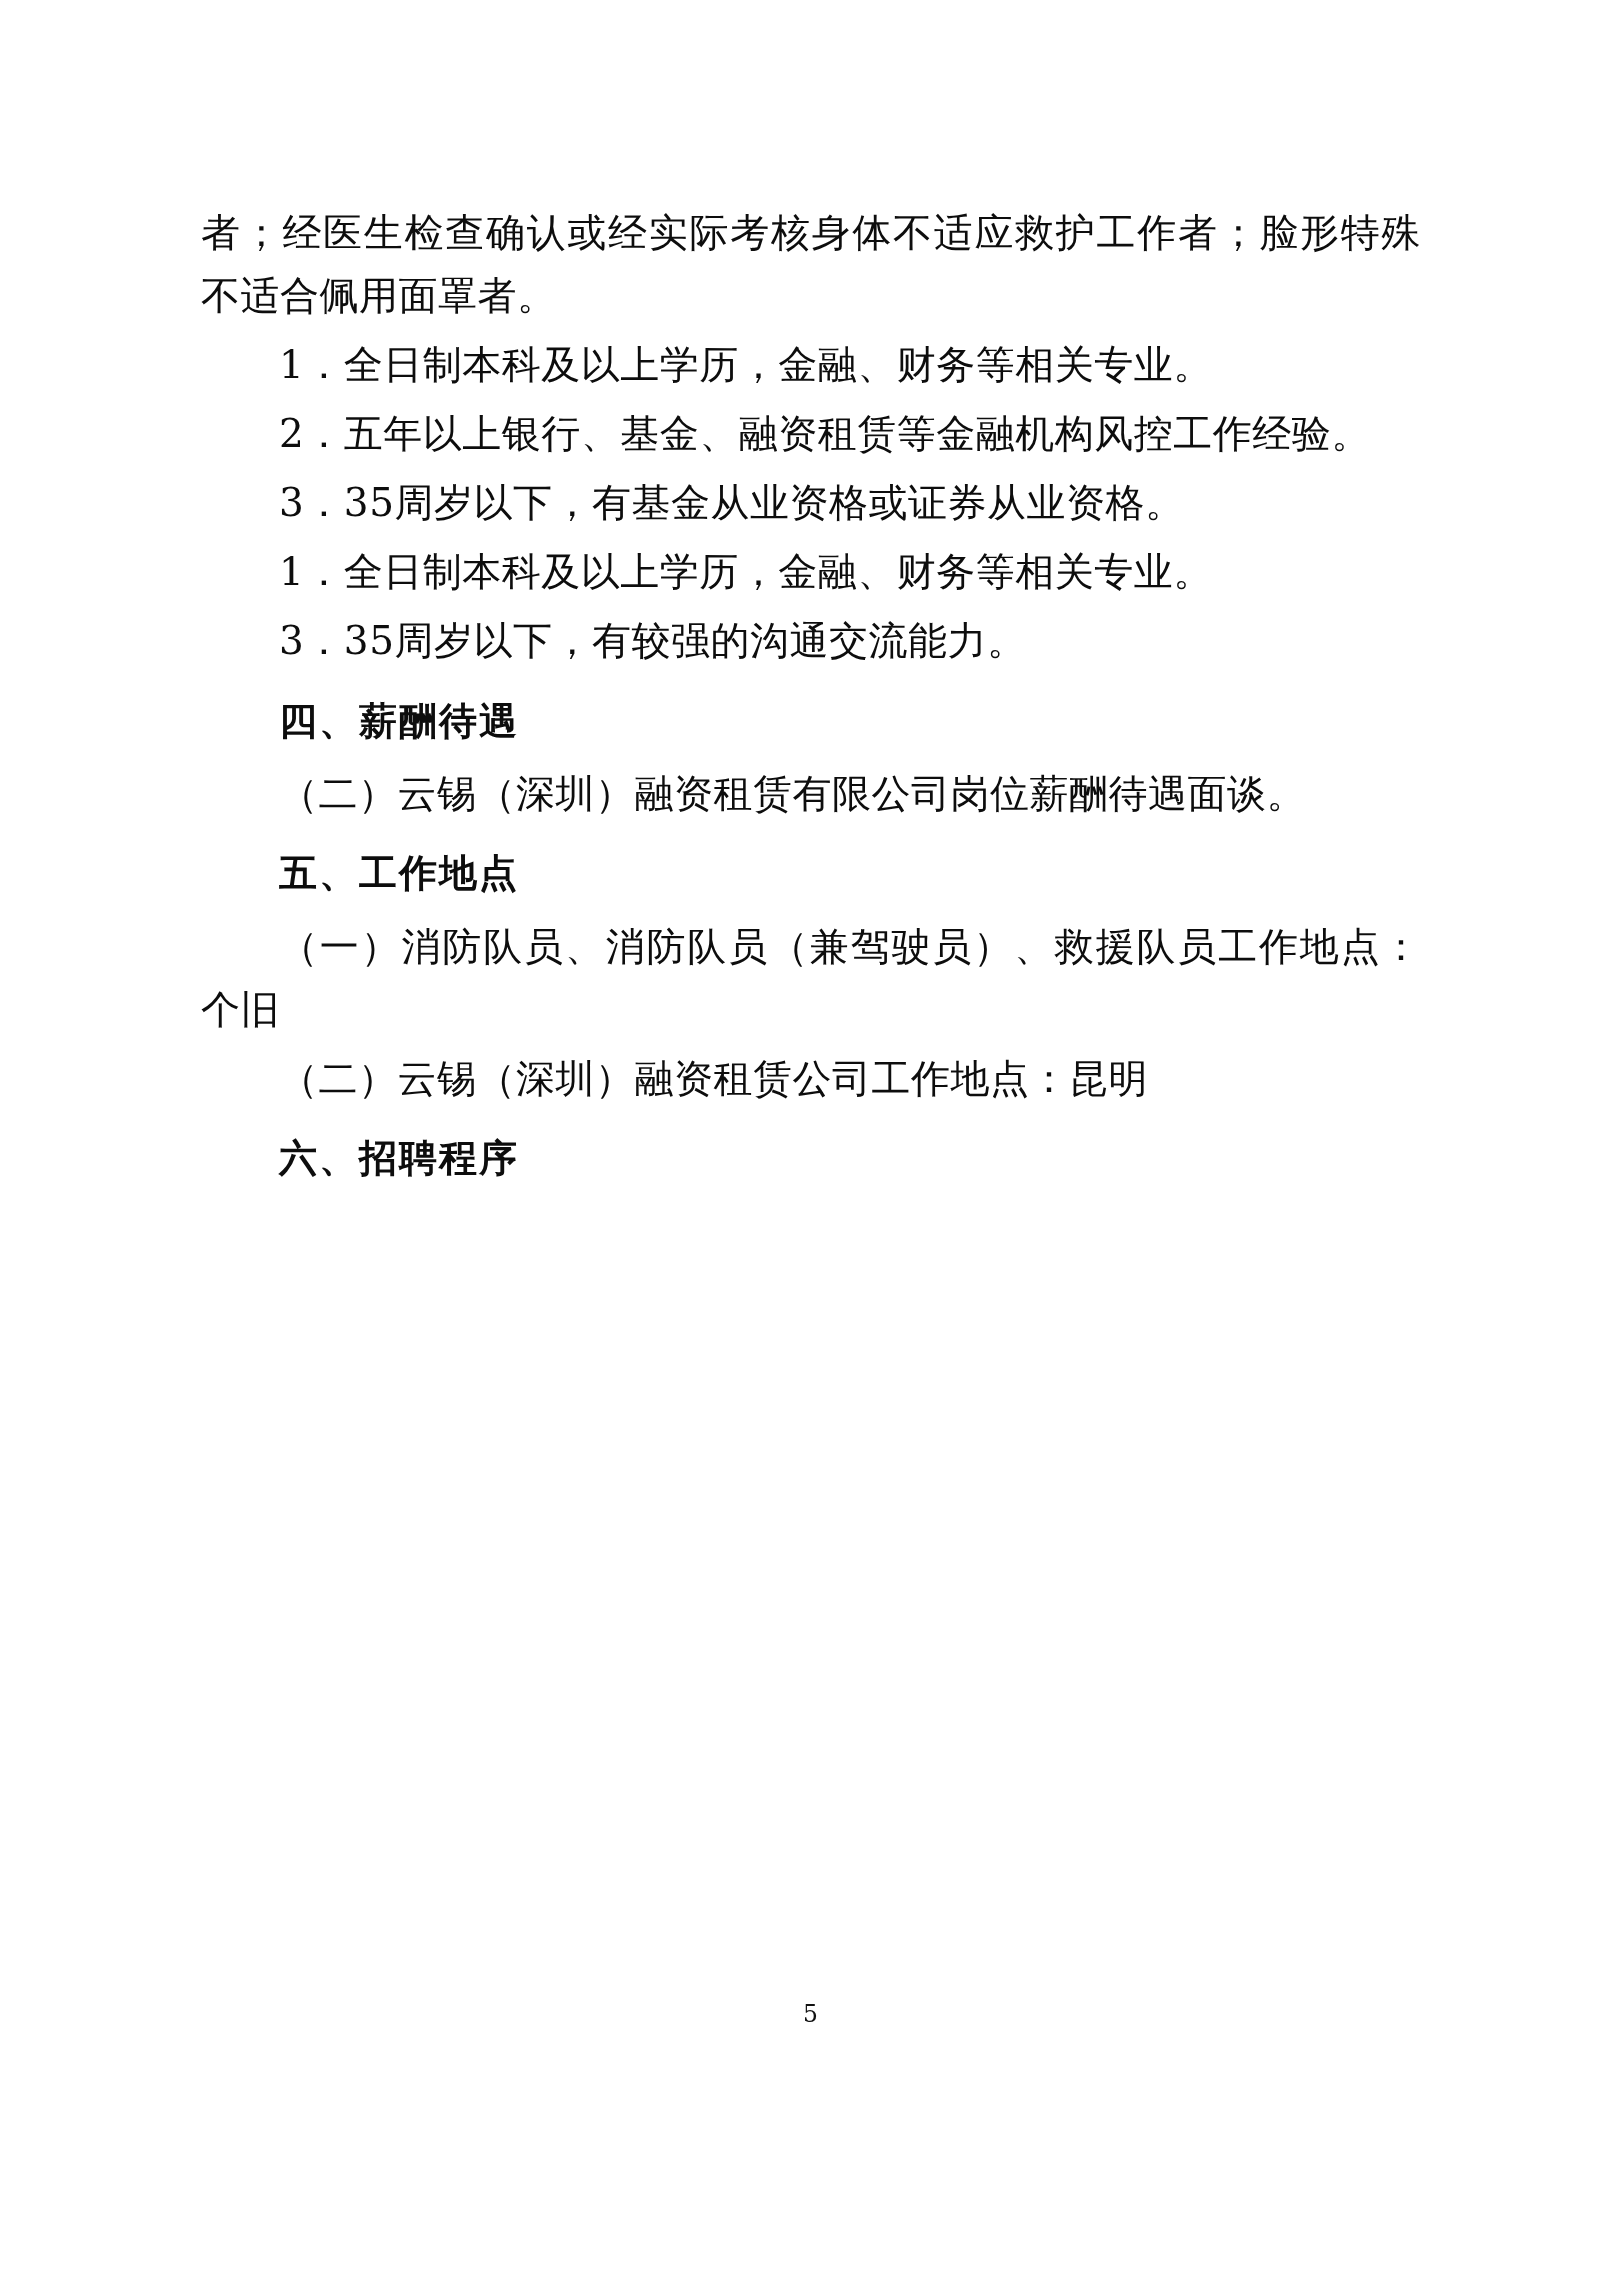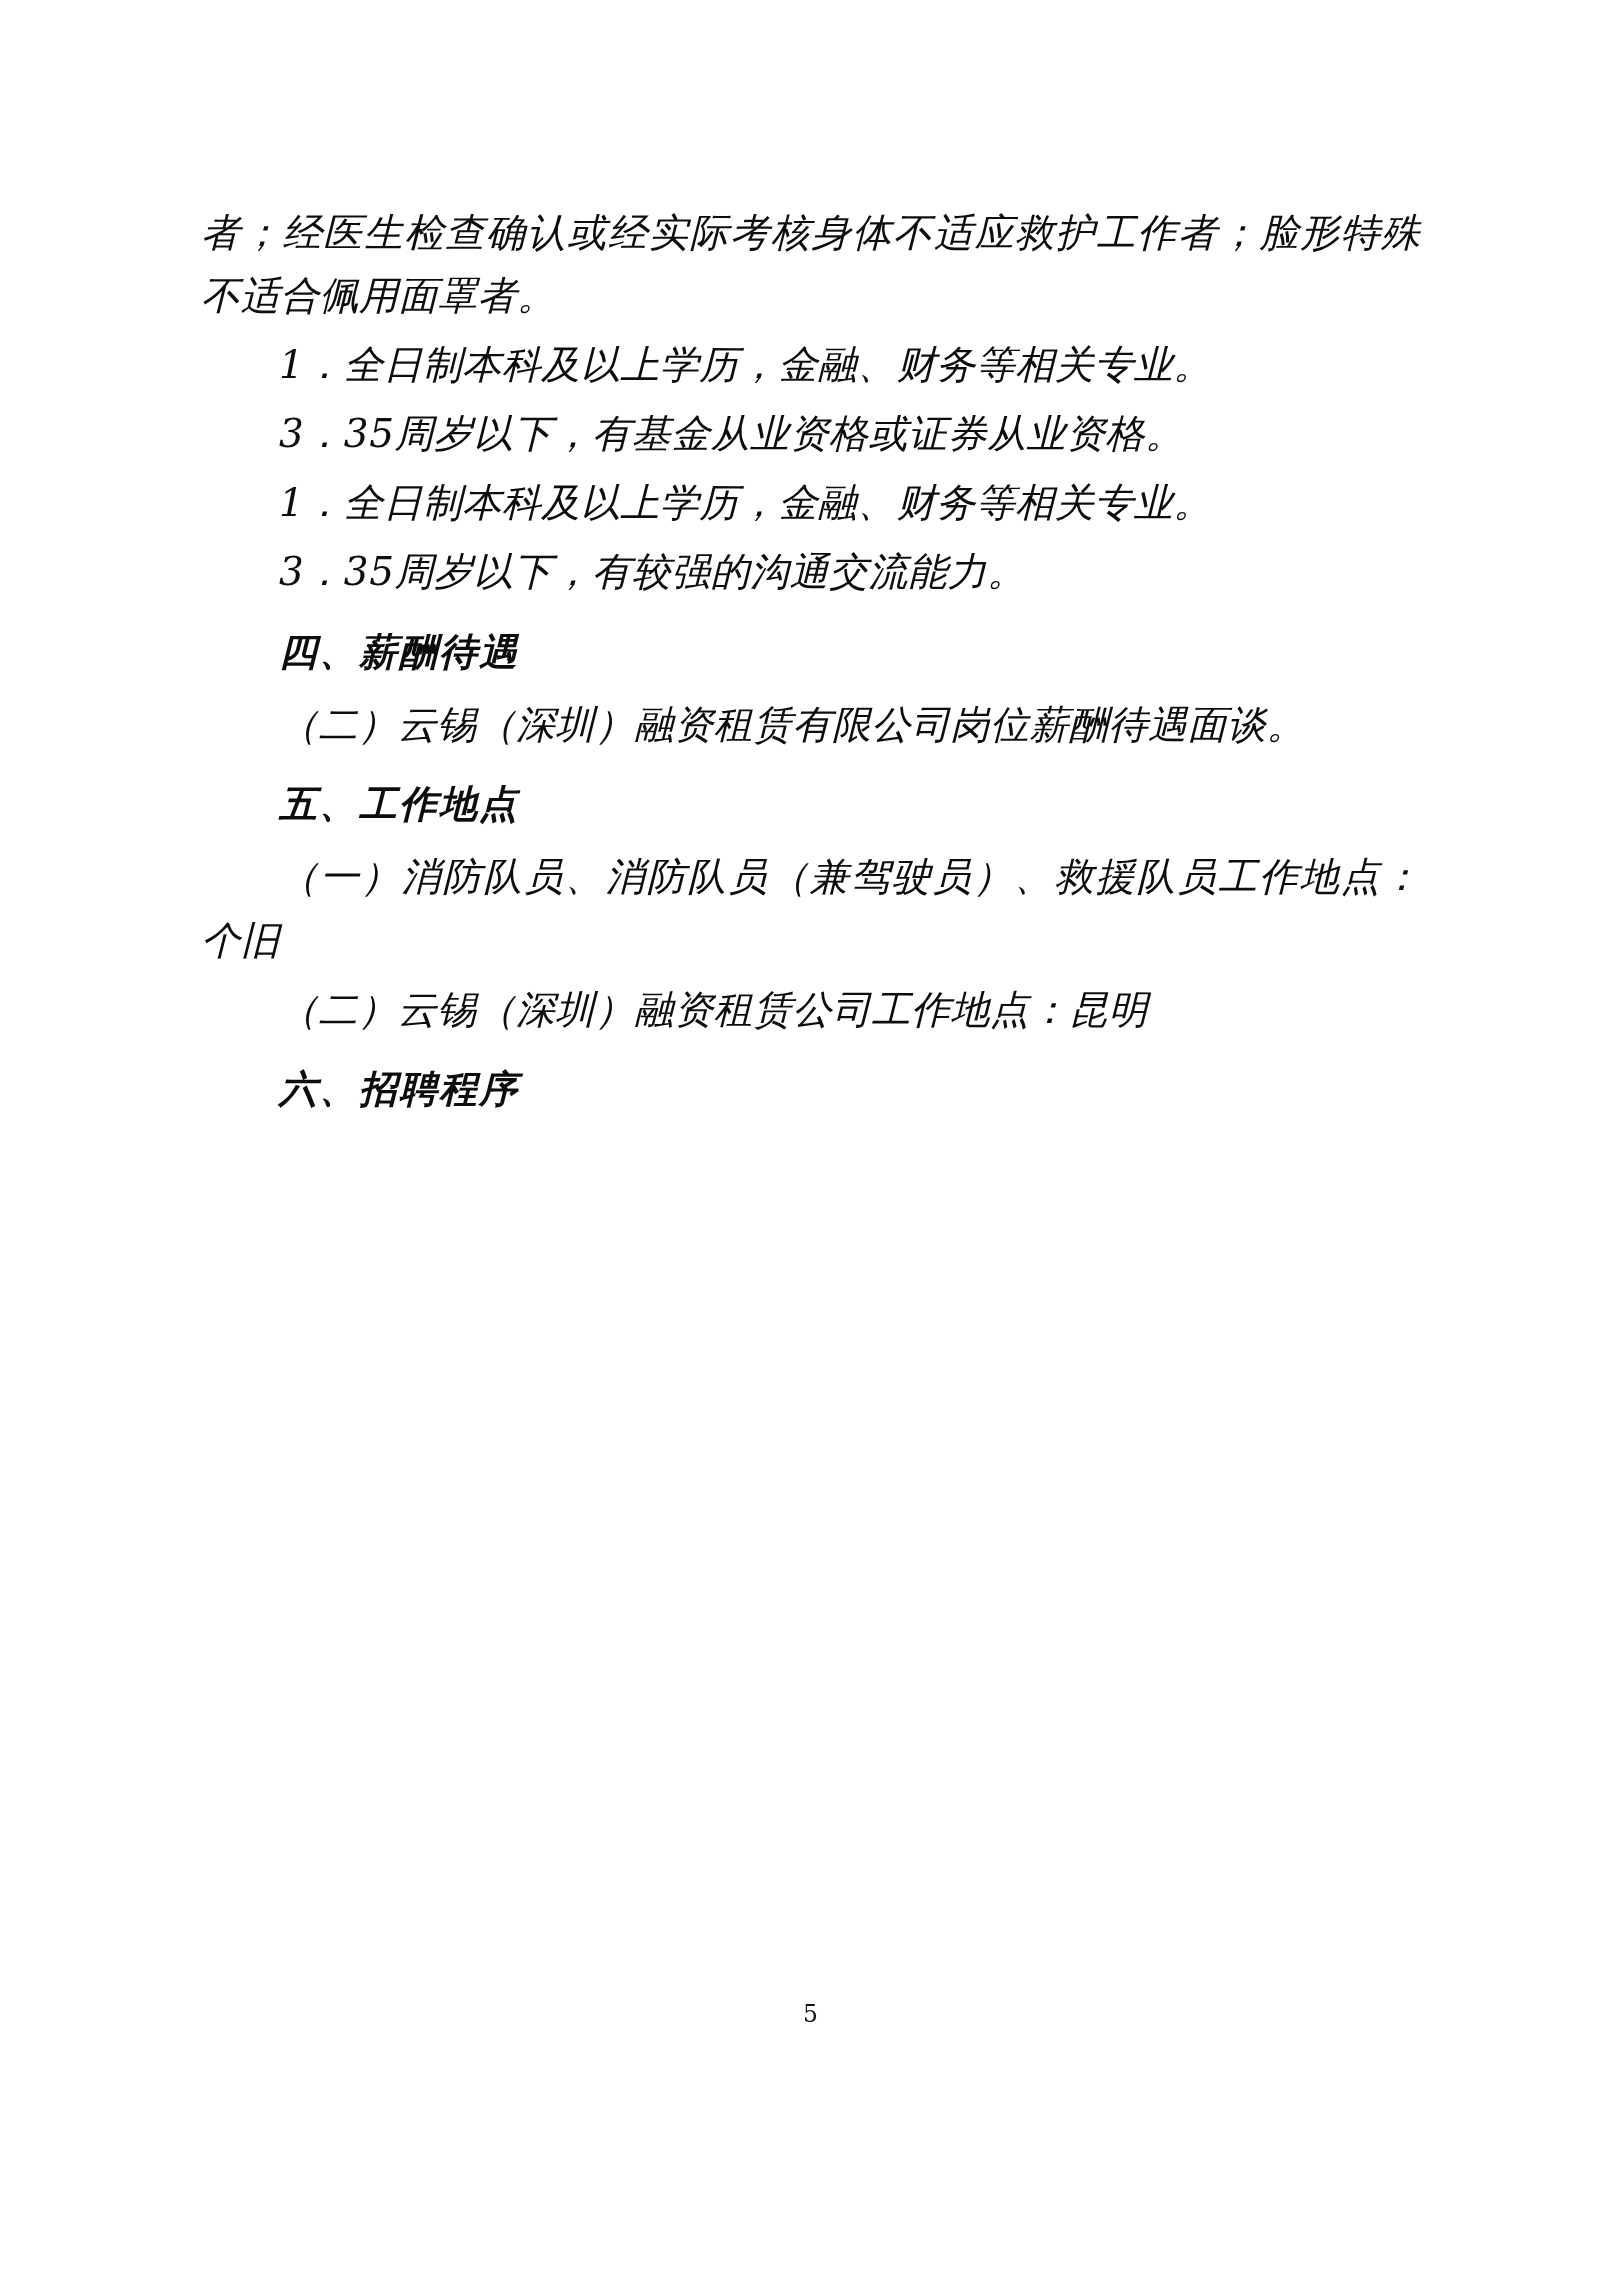--- a/index.html
+++ b/index.html
@@ -15,21 +15,20 @@
     box-sizing: border-box;
     font-family: "DejaVu Serif", "Liberation Serif", serif;
     color: #0d0d0d;
     overflow: hidden;
   }
   .content {
     position: absolute;
     left: 201px;
     top: 201px;
     width: 1220px;
-    font-style: italic;
   }
   p {
     margin: 0 0 5.9px 0;
     font-size: 39px;
     line-height: 1.62;
     letter-spacing: 0.5px;
     text-align: justify;
     text-justify: inter-ideograph;
     font-weight: 400;
   }
@@ -58,20 +57,21 @@
 </style>
 </head>
 <body>
 
 <div class="page">
   <div class="content">
 
     <p class="body">者；经医生检查确认或经实际考核身体不适应救护工作者；脸形特殊不适合佩用面罩者。</p>
 
     <p class="indent">1．全日制本科及以上学历，金融、财务等相关专业。</p>
+    <p class="indent">2．五年以上银行、基金、融资租赁等金融机构风控工作经验。</p>
     <p class="indent">3．35周岁以下，有基金从业资格或证券从业资格。</p>
 
     <p class="indent">1．全日制本科及以上学历，金融、财务等相关专业。</p>
     <p class="indent">3．35周岁以下，有较强的沟通交流能力。</p>
 
     <p class="heading">四、薪酬待遇</p>
     <p class="indent">（二）云锡（深圳）融资租赁有限公司岗位薪酬待遇面谈。</p>
 
     <p class="heading">五、工作地点</p>
     <p class="indent">（一）消防队员、消防队员（兼驾驶员）、救援队员工作地点：个旧</p>

